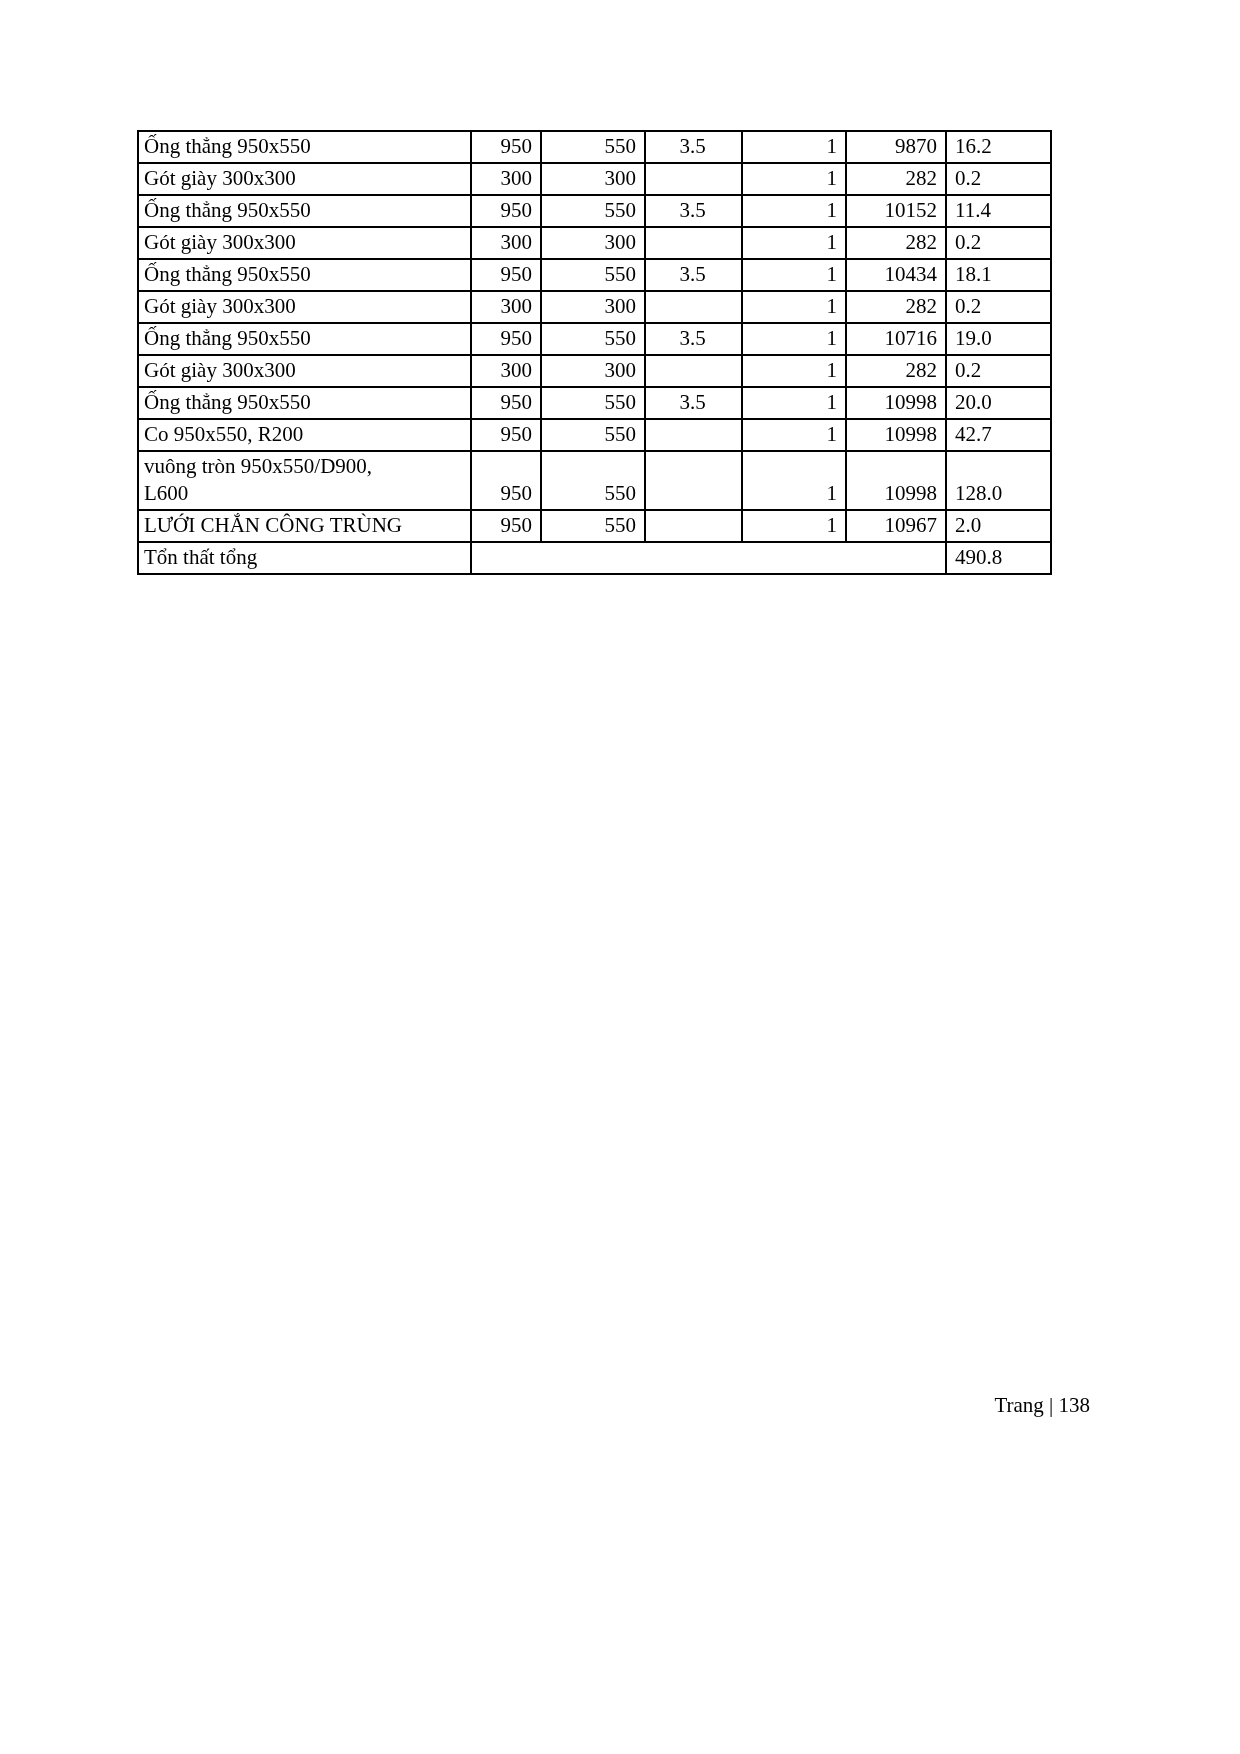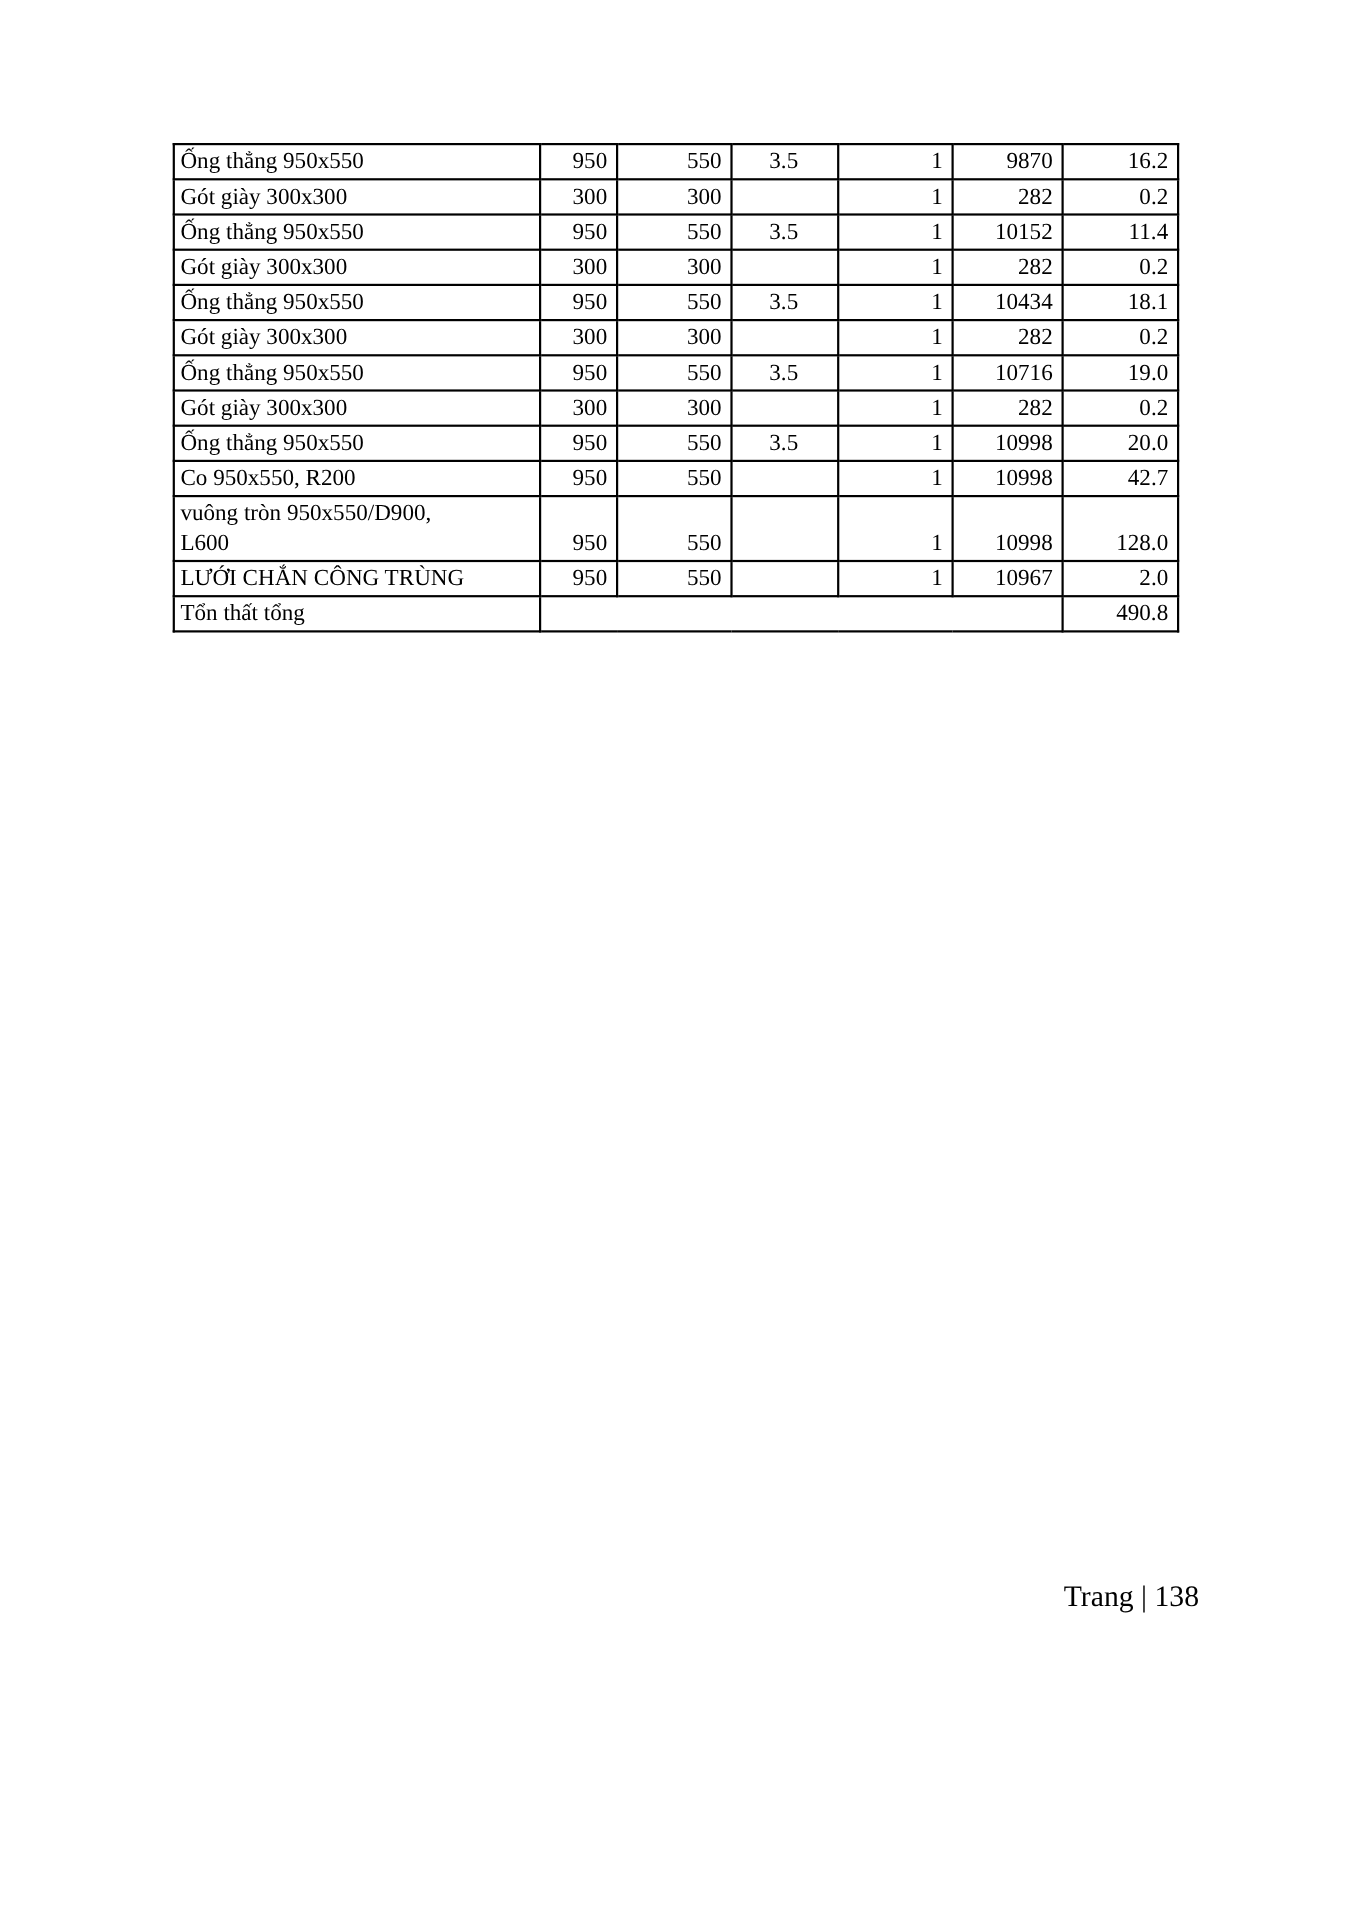--- a/index.html
+++ b/index.html
@@ -15,44 +15,43 @@
     font-family: "Liberation Serif", serif;
     color: #000000;
   }
   .doc-table {
     position: absolute;
     left: 137px;
     top: 130px;
     border-collapse: collapse;
     table-layout: fixed;
     width: 913px;
-    margin-left: 20px;
   }
   .doc-table td {
     border: 2px solid #000000;
     font-size: 21px;
     line-height: 27px;
     height: 32px;
     padding: 1px 8px 2px 8px;
     vertical-align: bottom;
     white-space: pre-line;
     overflow: hidden;
   }
   .doc-table td.col0 { text-align: left;  padding-left: 5px; }
   .doc-table td.col1 { text-align: right; }
   .doc-table td.col2 { text-align: right; }
   .doc-table td.col3 { text-align: center;  padding-left: 6px; }
   .doc-table td.col4 { text-align: right; }
   .doc-table td.col5 { text-align: right; }
-  .doc-table td.col6 { text-align: right; }
+  .doc-table td.col6 { text-align: left; }
   .page-footer {
     position: absolute;
-    top: 1438px;
+    top: 1392px;
     right: 150px;
-    font-size: 27px;
+    font-size: 21px;
     line-height: 27px;
   }
 </style>
 </head>
 <body>
 
 <table class="doc-table">
   <colgroup>
     <col style="width:333px">
     <col style="width:70px">

